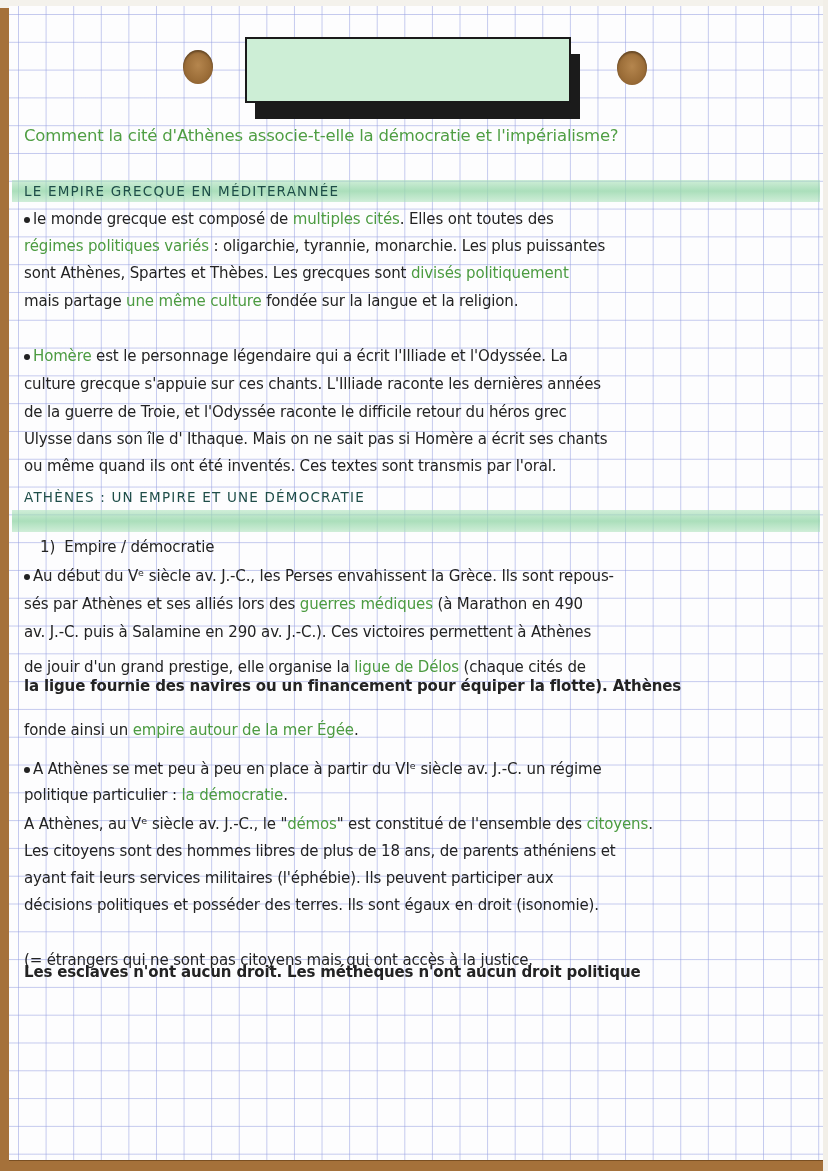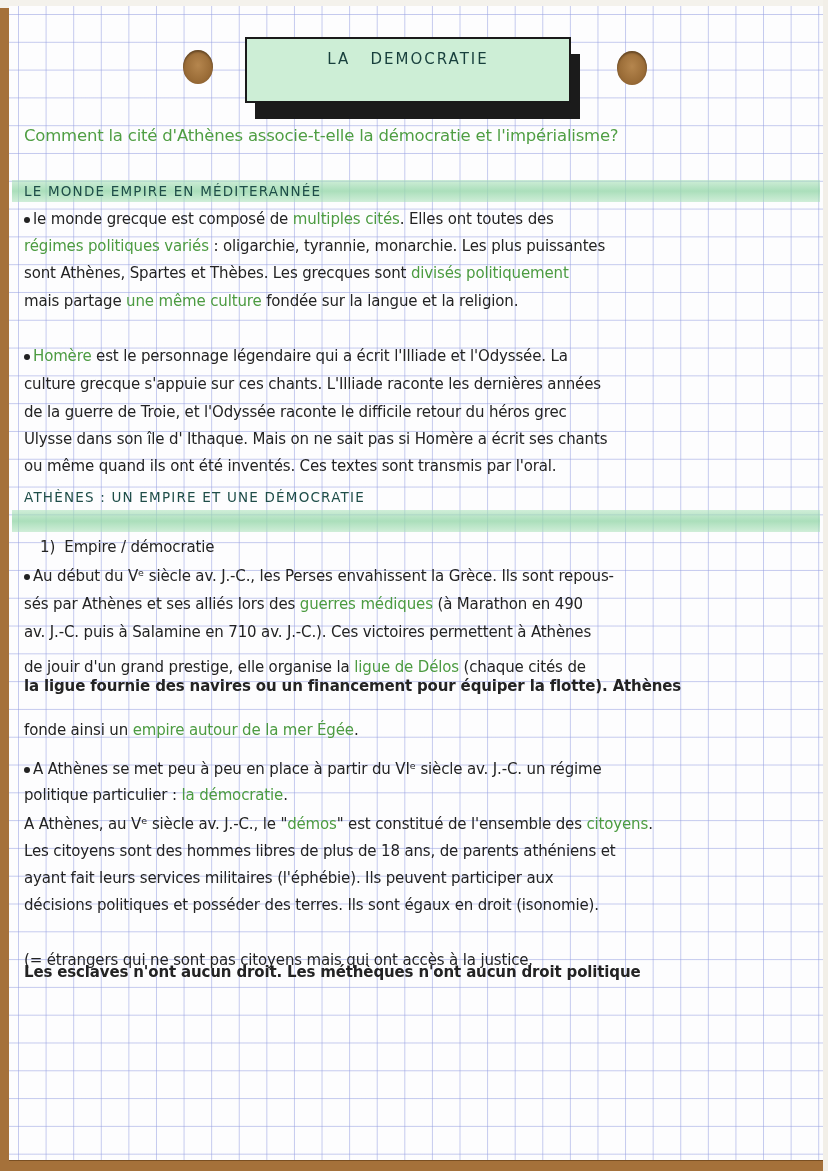--- a/index.html
+++ b/index.html
@@ -59,27 +59,26 @@
 <div class="wood-top"></div>
 <div class="edge-right"></div>
 
 <div class="paper"></div>
 
 <div class="hole" style="left:183px; top:50px;"></div>
 <div class="hole" style="left:617px; top:51px;"></div>
 
 <div class="title-shadow"></div>
 <div class="title-box">
-  <span style="white-space:pre;">LA   DEMOCRATIE</span>
 </div>
 
 <div class="question">Comment la cité d'Athènes associe-t-elle la démocratie et l'impérialisme?</div>
 
 <div class="band" style="top:180px;"></div>
-<div class="heading" style="top:183px;">LE MONDE EMPIRE EN MÉDITERANNÉE</div>
+<div class="heading" style="top:183px;">LE EMPIRE GRECQUE EN MÉDITERANNÉE</div>
 
 <div>
   <div class="line" style="top:210px;"><span class="bullet"></span><span>le monde grecque est composé de </span><span class="g">multiples cités</span><span>. Elles ont toutes des</span></div>
   <div class="line" style="top:237px;"><span class="g">régimes politiques variés</span><span> : oligarchie, tyrannie, monarchie. Les plus puissantes</span></div>
   <div class="line" style="top:264px;"><span>sont Athènes, Spartes et Thèbes. Les grecques sont </span><span class="g">divisés politiquement</span></div>
   <div class="line" style="top:292px;"><span>mais partage </span><span class="g">une même culture</span><span> fondée sur la langue et la religion.</span></div>
 </div>
 
 <div>
   <div class="line" style="top:347px;"><span class="bullet"></span><span class="g">Homère</span><span> est le personnage légendaire qui a écrit l'Illiade et l'Odyssée. La</span></div>
@@ -89,21 +88,21 @@
   <div class="line" style="top:457px;">ou même quand ils ont été inventés. Ces textes sont transmis par l'oral.</div>
 </div>
 
 <div class="band" style="top:510px;"></div>
 <div class="heading" style="top:489px;">ATHÈNES : UN EMPIRE ET UNE DÉMOCRATIE</div>
 <div class="line" style="top:538px; left:40px; white-space:pre;">1)  Empire / démocratie</div>
 
 <div>
   <div class="line" style="top:567px;"><span class="bullet"></span><span>Au début du Vᵉ siècle av. J.-C., les Perses envahissent la Grèce. Ils sont repous-</span></div>
   <div class="line" style="top:595px;"><span>sés par Athènes et ses alliés lors des </span><span class="g">guerres médiques</span><span> (à Marathon en 490</span></div>
-  <div class="line" style="top:623px;">av. J.-C. puis à Salamine en 710 av. J.-C.). Ces victoires permettent à Athènes</div>
+  <div class="line" style="top:623px;">av. J.-C. puis à Salamine en 290 av. J.-C.). Ces victoires permettent à Athènes</div>
   <div class="line" style="top:658px;"><span>de jouir d'un grand prestige, elle organise la </span><span class="g">ligue de Délos</span><span> (chaque cités de</span></div>
   <div class="line" style="top:677px;font-weight:bold;">la ligue fournie des navires ou un financement pour équiper la flotte). Athènes</div>
   <div class="line" style="top:721px;"><span>fonde ainsi un </span><span class="g">empire autour de la mer Égée</span><span>.</span></div>
 </div>
 
 <div>
   <div class="line" style="top:760px;"><span class="bullet"></span><span>A Athènes se met peu à peu en place à partir du VIᵉ siècle av. J.-C. un régime</span></div>
   <div class="line" style="top:786px;"><span>politique particulier : </span><span class="g">la démocratie</span><span>.</span></div>
   <div class="line" style="top:815px;"><span>A Athènes, au Vᵉ siècle av. J.-C., le "</span><span class="g">démos</span><span>" est constitué de l'ensemble des </span><span class="g">citoyens</span><span>.</span></div>
   <div class="line" style="top:842px;">Les citoyens sont des hommes libres de plus de 18 ans, de parents athéniens et</div>

